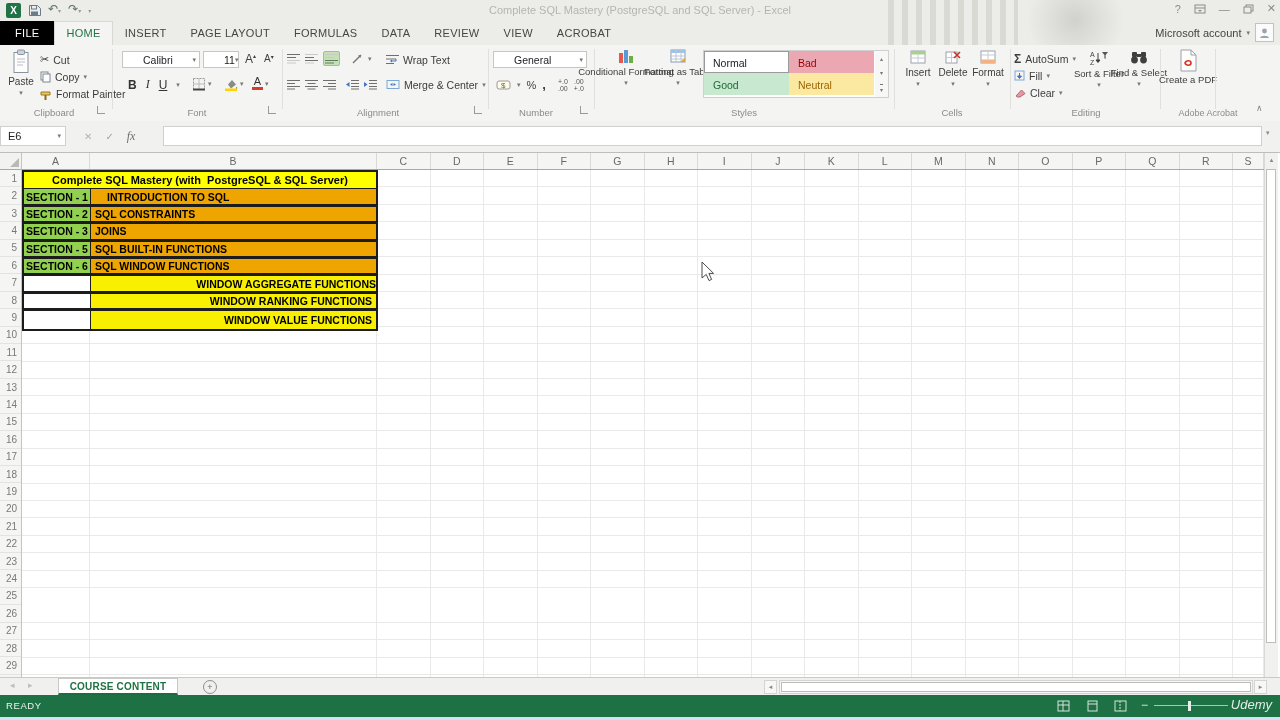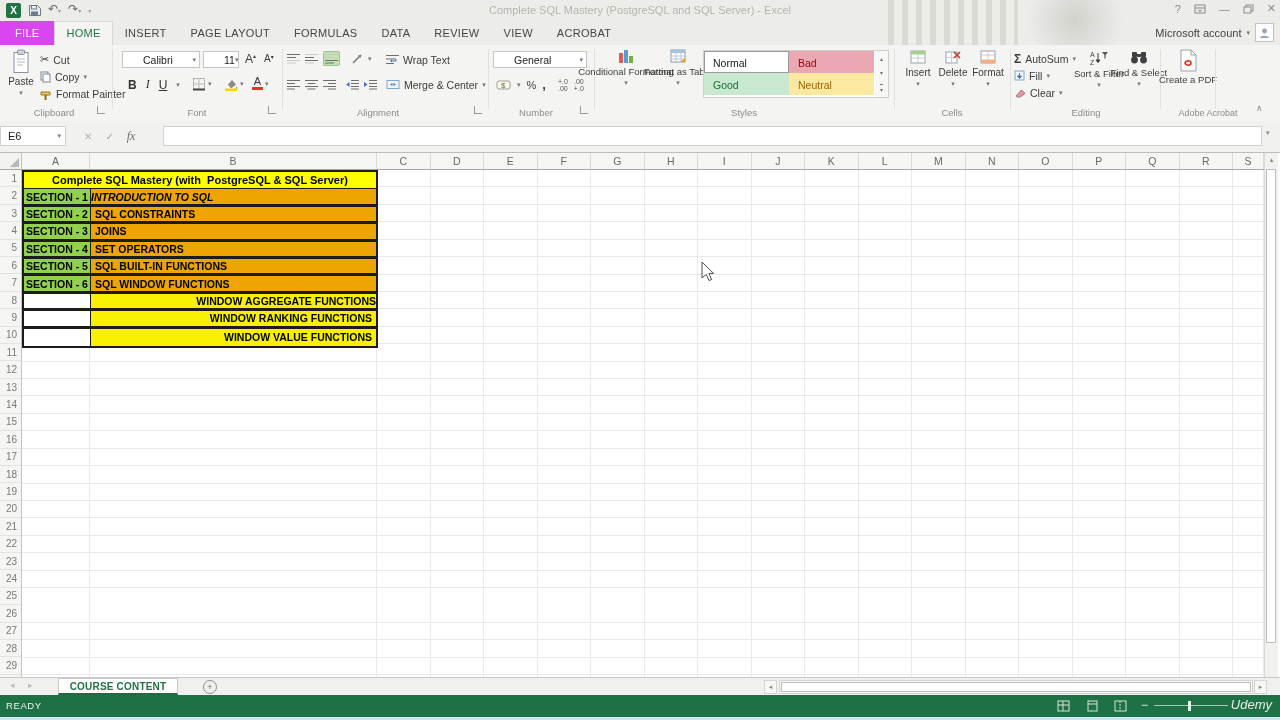--- a/index.html
+++ b/index.html
@@ -18,21 +18,21 @@
   .qbtn{color:#5f6f63;font-size:12px;line-height:13px}
   .mini-dd{font-size:6px;color:#9a9a9a}
   #title-text{left:300px;right:300px;top:4px;text-align:center;font-size:11px;color:#b5b5b0;white-space:nowrap}
   #winbtns{right:4px;top:2px;display:flex;gap:13px;align-items:center;color:#8b8b8b;font-size:11px}
   #account{right:6px;top:23px;display:flex;align-items:center;gap:5px}
   #account .lbl{font-size:11px;color:#444}
   #account .av{width:17px;height:17px;background:#fbfbfb;border:1px solid #c2c2c0;display:flex;align-items:center;justify-content:center}
   
   #tabstrip{left:0;top:21px;height:24px;display:flex;align-items:stretch}
   .rtab{font-size:11px;color:#454545;padding:6px 12px 0;letter-spacing:.3px}
-  .rtab.filetab{background:#d946ef;color:#fff;padding:6px 15px 8px}
+  .rtab.filetab{background:#000000;color:#fff;padding:6px 15px 8px}
   .rtab.active{background:#f4f4f2;color:#217346;border:1px solid #d7d7d5;border-bottom:none;padding:5px 11px 0}
   
   #ribbon{left:0;top:45px;width:1280px;height:76px;background:#f4f4f2;border-bottom:1px solid #d0d0ce}
   .gsep{position:absolute;top:4px;height:60px;width:1px;background:#e0e0de}
   .glabel{position:absolute;bottom:3px;font-size:9.5px;color:#8b8b88;text-align:center}
   .dlg{position:absolute;bottom:7px;width:7px;height:7px;border-left:1px solid #9a9a98;border-bottom:1px solid #9a9a98}
   .rbtn-lbl{font-size:10.5px;color:#3c3c3c;white-space:nowrap}
   .small-row{position:absolute;display:flex;align-items:center;gap:4px;height:15px}
   .combo{position:absolute;height:17px;background:#fff;border:1px solid #c6c6c4;font-size:10.5px;color:#222;
     display:flex;align-items:center;justify-content:space-between;padding:0 3px 0 20px;box-sizing:border-box}
@@ -621,33 +621,29 @@
       <div class="vline" style="left: 996px;"></div>
       <div class="vline" style="left: 1049.5px;"></div>
       <div class="vline" style="left: 1103px;"></div>
       <div class="vline" style="left: 1156.5px;"></div>
       <div class="vline" style="left: 1210px;"></div>
       <div class="vline" style="left: 1241px;"></div>
       <div id="sheet-table" style="border-color: rgb(28, 28, 28);">
         <div class="tbl-title" style="background: rgb(255, 255, 0); border-color: rgb(28, 28, 28);">Complete SQL Mastery (with  PostgreSQL &amp; SQL Server)</div>
         <div class="trow" style="border-color: rgb(28, 28, 28);">
           <div class="ca" style="border-color: rgb(28, 28, 28); background: rgb(146, 208, 80);">SECTION - 1</div>
-          <div class="cb" style="background: rgb(238, 165, 0); justify-content: flex-start; padding-left: 0; font-style: italic;">INTRODUCTION TO SQL</div>
+          <div class="cb" style="background: rgb(238, 165, 0); justify-content: flex-start; padding-left: 16px;">INTRODUCTION TO SQL</div>
         </div>
         <div class="trow" style="border-color: rgb(28, 28, 28);">
           <div class="ca" style="border-color: rgb(28, 28, 28); background: rgb(146, 208, 80);">SECTION - 2</div>
           <div class="cb" style="background: rgb(238, 165, 0); justify-content: flex-start; padding-left: 4px;">SQL CONSTRAINTS</div>
         </div>
         <div class="trow" style="border-color: rgb(28, 28, 28);">
           <div class="ca" style="border-color: rgb(28, 28, 28); background: rgb(146, 208, 80);">SECTION - 3</div>
           <div class="cb" style="background: rgb(238, 165, 0); justify-content: flex-start; padding-left: 4px;">JOINS</div>
-        </div>
-        <div class="trow" style="border-color: rgb(28, 28, 28);">
-          <div class="ca" style="border-color: rgb(28, 28, 28); background: rgb(146, 208, 80);">SECTION - 4</div>
-          <div class="cb" style="background: rgb(238, 165, 0); justify-content: flex-start; padding-left: 4px;">SET OPERATORS</div>
         </div>
         <div class="trow" style="border-color: rgb(28, 28, 28);">
           <div class="ca" style="border-color: rgb(28, 28, 28); background: rgb(146, 208, 80);">SECTION - 5</div>
           <div class="cb" style="background: rgb(238, 165, 0); justify-content: flex-start; padding-left: 4px;">SQL BUILT-IN FUNCTIONS</div>
         </div>
         <div class="trow" style="border-color: rgb(28, 28, 28);">
           <div class="ca" style="border-color: rgb(28, 28, 28); background: rgb(146, 208, 80);">SECTION - 6</div>
           <div class="cb" style="background: rgb(238, 165, 0); justify-content: flex-start; padding-left: 4px;">SQL WINDOW FUNCTIONS</div>
         </div>
         <div class="trow" style="border-color: rgb(28, 28, 28);">

